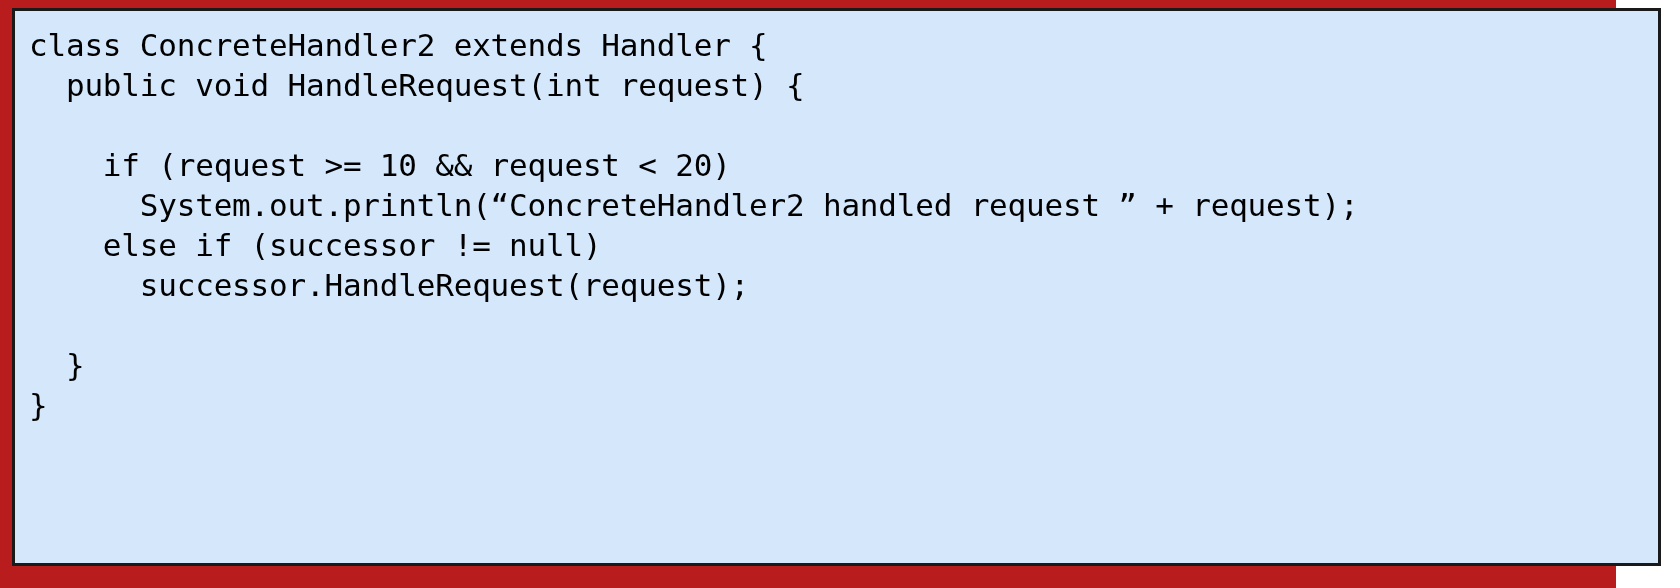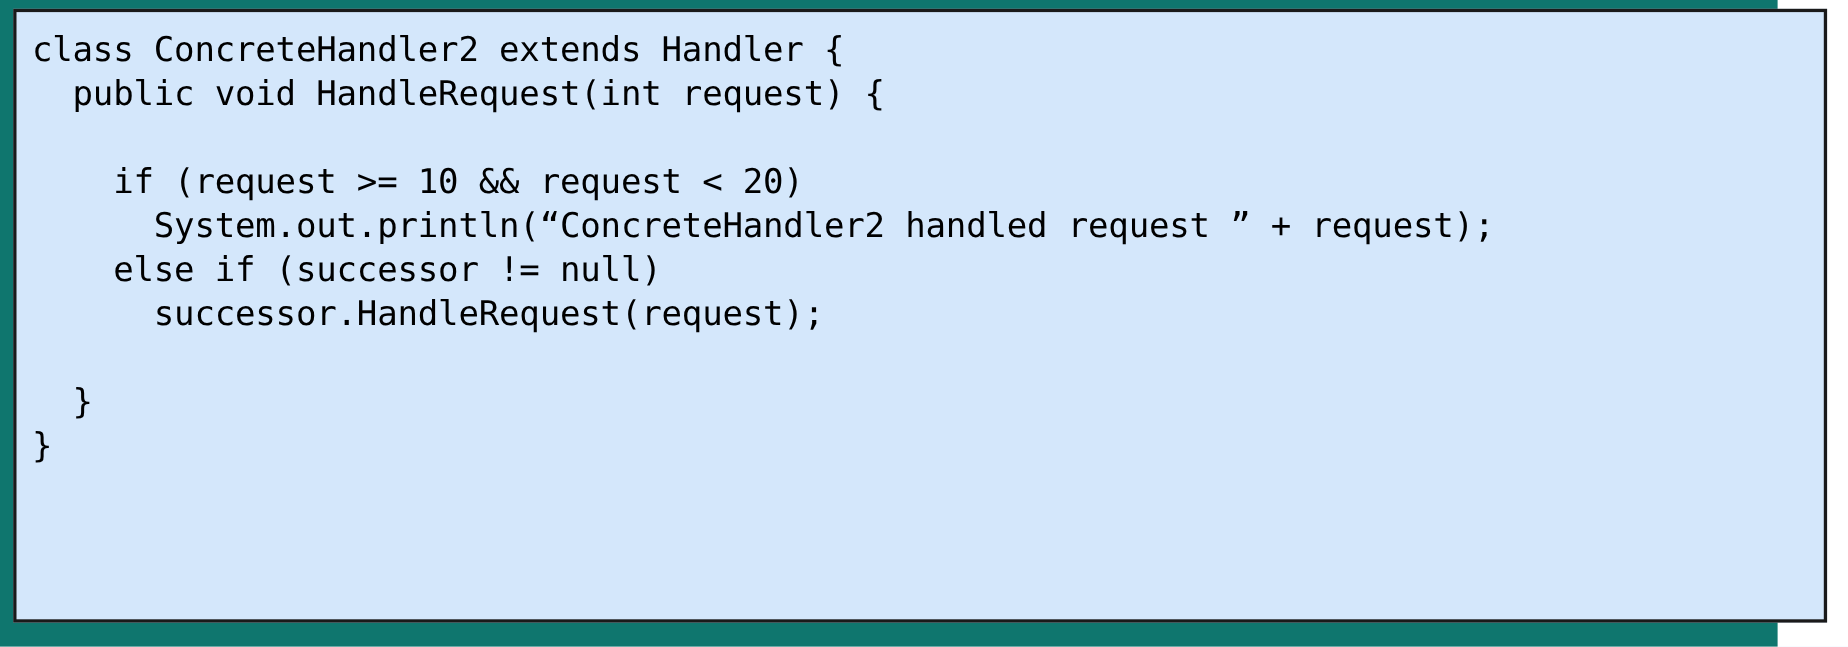--- a/index.html
+++ b/index.html
@@ -12,21 +12,21 @@
     height: 588px;
     background: #ffffff;
     font-family: "DejaVu Sans Mono", monospace;
     overflow: hidden;
   }
 
   #slide-root {
     position: relative;
     width: 1616px;
     height: 588px;
-    background: #0f766e;
+    background: #b91c1c;
   }
 
   
   #code-panel {
     position: absolute;
     left: 12px;
     top: 8px;
     width: 1649px;
     height: 558px;
     box-sizing: border-box;

